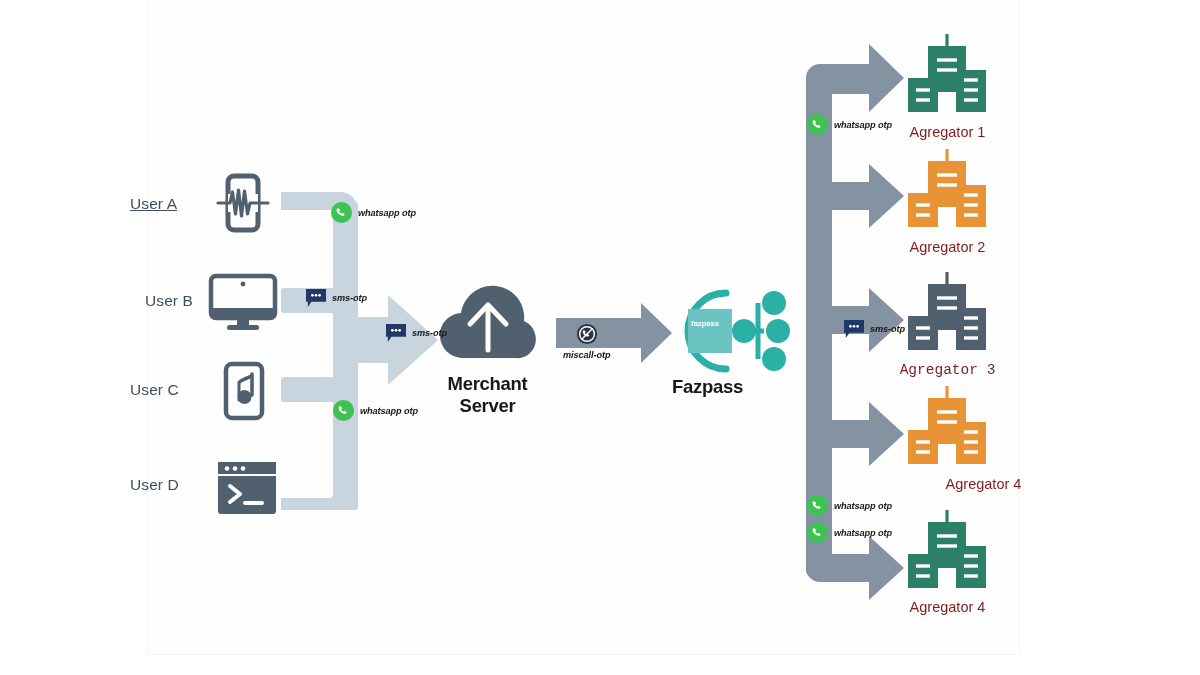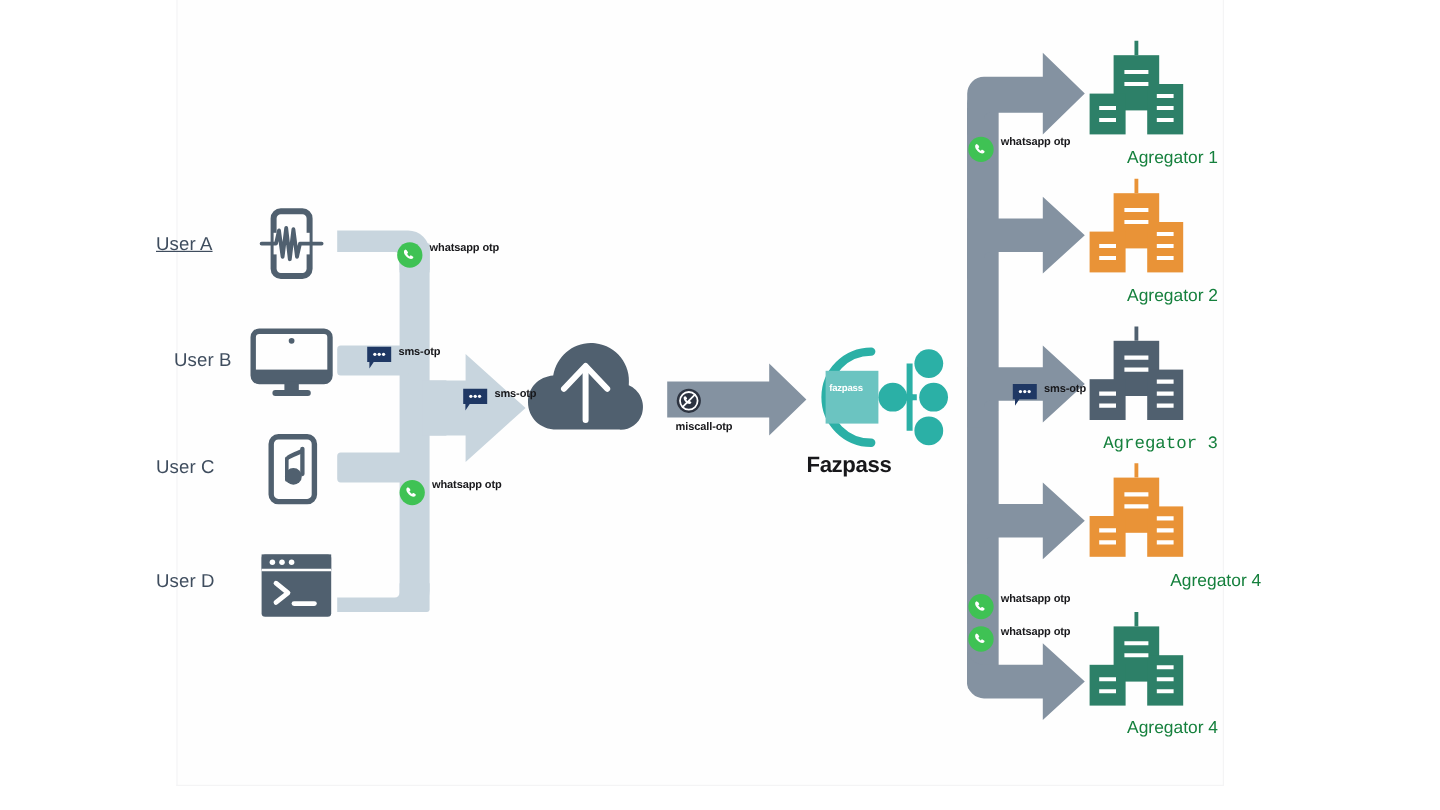--- a/index.html
+++ b/index.html
@@ -50,30 +50,32 @@
     line-height: 1.18;
     white-space: pre-line;
     letter-spacing: -0.3px;
   }
   #merchant-title { left: 415px; top: 373px; width: 145px; font-size: 18.5px; }
   #fazpass-title  { left: 645px; top: 376px; width: 125px; font-size: 18.5px; }
   
   .agg-label {
     position: absolute;
     font-size: 14.5px;
-    color: #15803d;
-    text-align: right;
+    color: #7f1d1d;
+    text-align: center;
     white-space: nowrap;
   }
   
   .badge {
     position: absolute;
     display: flex;
+    align-items: center;
     gap: 5px;
     white-space: nowrap;
+    font-style: italic;
   }
   .badge-text {
     font-size: 9.2px;
     font-weight: bold;
     color: #18181b;
     letter-spacing: -0.1px;
   }
   .badge-icon { display: block; flex: 0 0 auto; }
   
   #fazpass-inner-label {
@@ -184,20 +186,22 @@
 
   <div class="device" style="left:438px; top:278px;">
     <svg width="100" height="90" viewBox="0 0 100 90">
       <path d="M26 80 C12 80 2 70 2 57 C2 45 11 36 23 35 C26 18 41 6 58 8 C76 10 88 26 86 43 C95 47 100 57 97 67 C94 76 86 81 77 80 Z" fill="#50606f"></path>
       <g stroke="#ffffff" stroke-width="5" stroke-linecap="round" stroke-linejoin="round" fill="none">
         <line x1="50" y1="72" x2="50" y2="28"></line>
         <path d="M32 46 L50 27 L68 46"></path>
       </g>
     </svg>
   </div>
+  <div class="node-title" id="merchant-title">Merchant
+Server</div>
 
   <div class="device" style="left:666px; top:285px;">
     <svg width="130" height="92" viewBox="0 0 130 92">
 
       <path d="M60 8 A38 38 0 1 0 60 84" fill="none" stroke="#2bb0a6" stroke-width="7" stroke-linecap="round"></path>
 
       <rect x="22" y="24" width="44" height="44" fill="#6bc4c1"></rect>
 
       <g stroke="#2bb0a6" stroke-width="5" fill="none">
         <path d="M78 46 H92 V18"></path>

